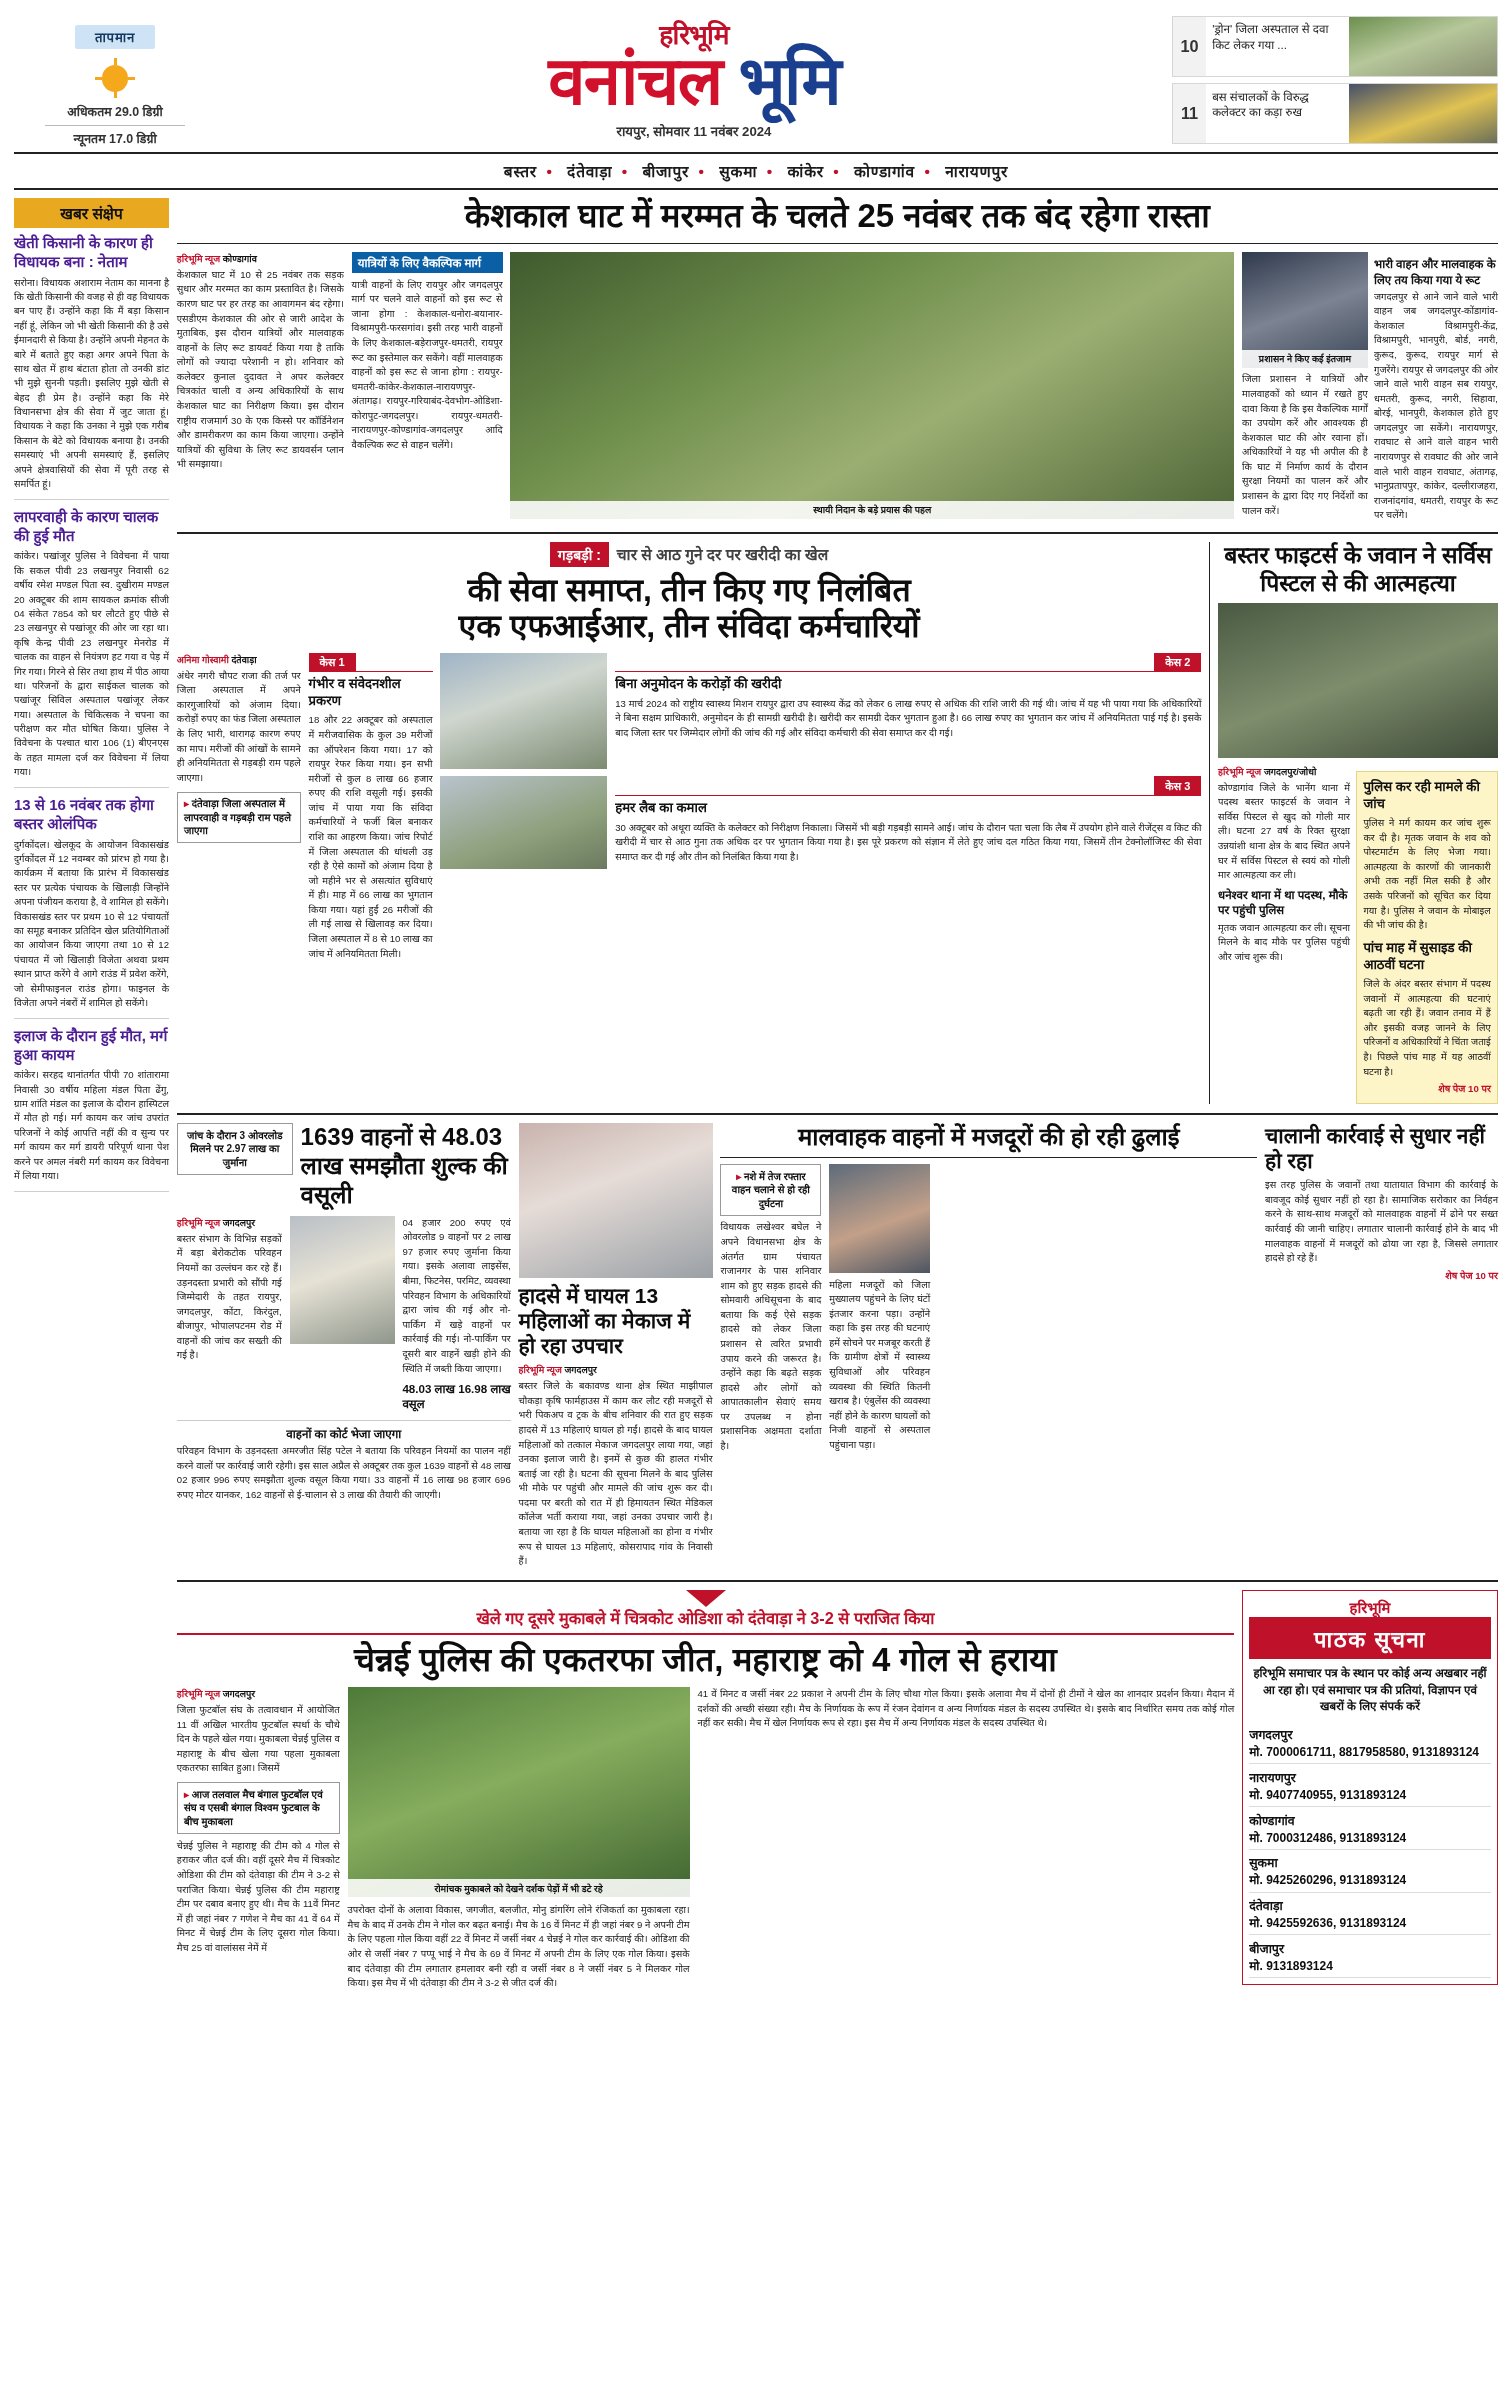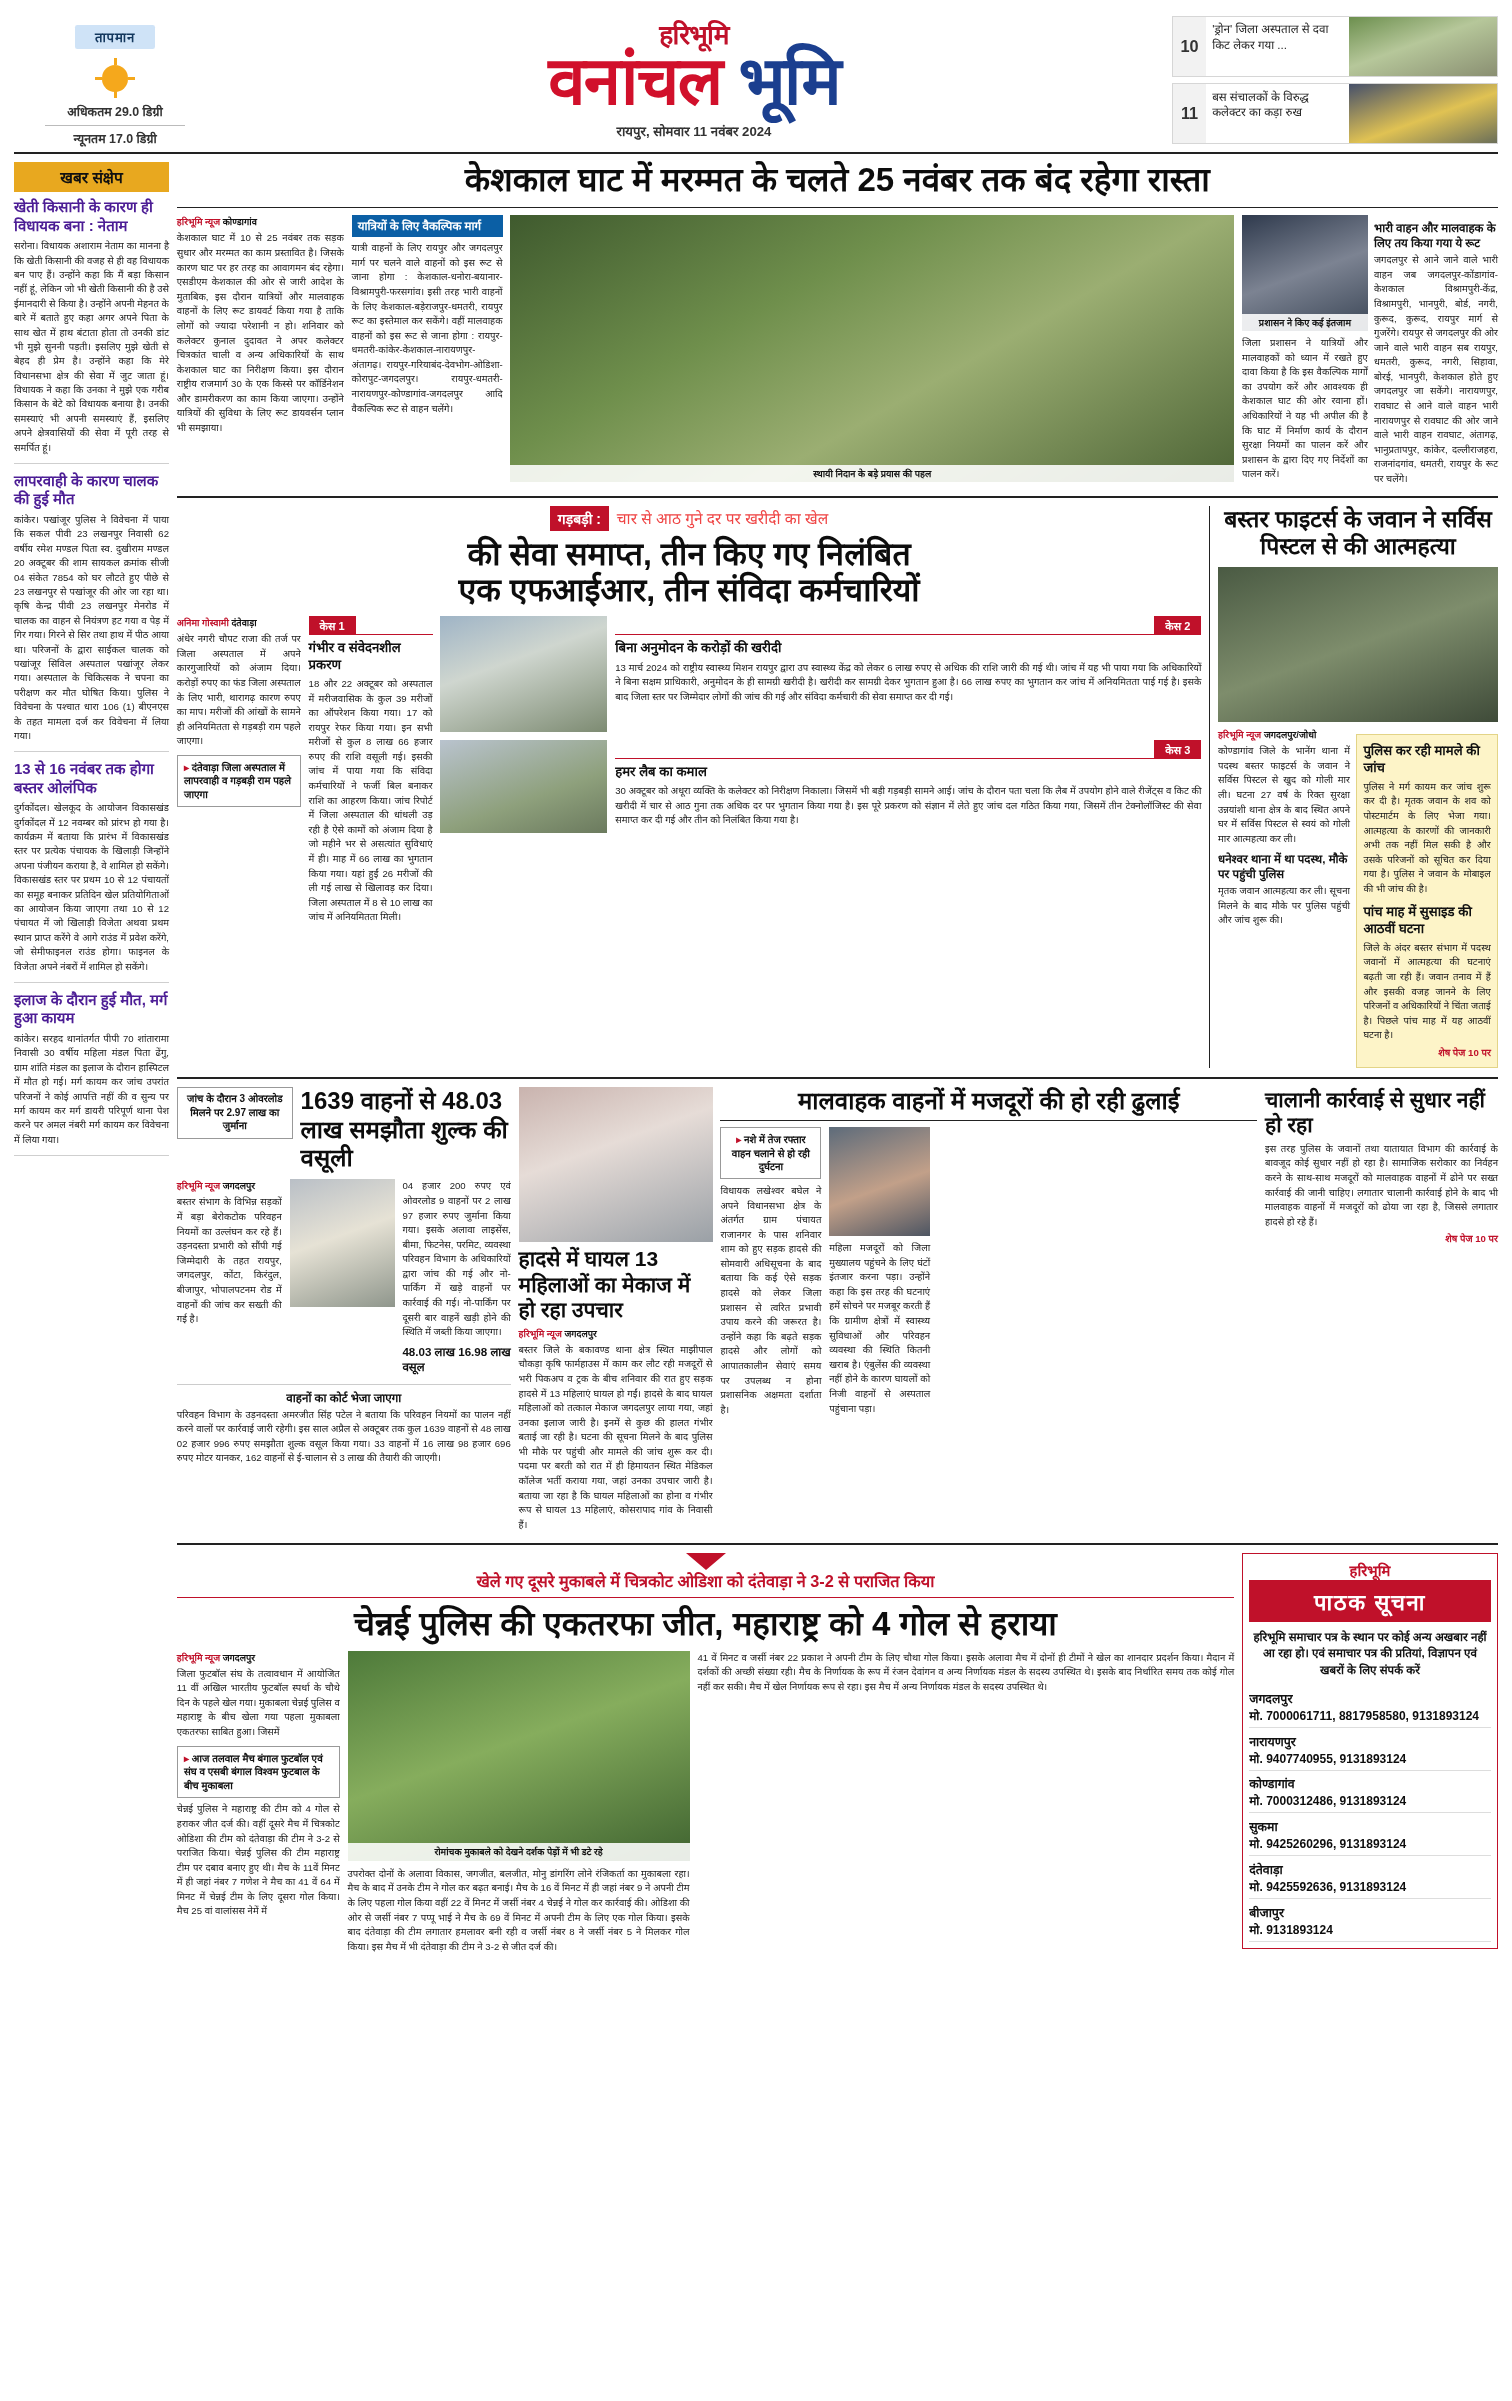--- a/index.html
+++ b/index.html
@@ -96,21 +96,21 @@
   .ph-dais { height:116px; background:linear-gradient(160deg,#2f3a4d,#7c8392 50%,#3b4656); }
 
   
   .deck2 { display:flex; gap:7.8px; margin-top:9.3px; border-top:2.3px solid #222; padding-top:7.8px; }
   .deck2-main { flex:1; border-right:1.6px solid #222; padding-right:7.8px; }
   .deck2-side { width:280px; }
   .kicker-bar { text-align:center; margin-bottom:4.7px; }
   .kicker-red {
     display:inline-block; background:#c0112a; color:#fff; font-weight:bold; font-size:14px; padding:3.1px 7.8px;
   }
-  .kicker-rest { font-size:15.5px; font-weight:normal; color:#ef4444; margin-left:4.7px; }
+  .kicker-rest { font-size:15.5px; font-weight:bold; color:#404040; margin-left:4.7px; }
   .deck2-head { font-size:32px; font-weight:bold; line-height:1.14; text-align:center; color:#0d0d0d; margin-bottom:7.8px; }
   .deck2-grid { display:flex; gap:7.8px; }
   .d2c { width:124px; }
   .case-label {
     display:inline-block; background:#c0112a; color:#fff; font-weight:bold; font-size:11px; padding:1.6px 11px;
   }
   .case-bar { display:flex; justify-content:flex-end; border-bottom:1.6px solid #c0112a; margin-bottom:4.7px; }
   .case-bar.left { justify-content:flex-start; }
   .case-title { font-size:13.2px; font-weight:bold; color:#111; margin:3.1px 0 3.9px; line-height:1.25; }
   .ph-street { height:116px; background:linear-gradient(160deg,#9fb4c6,#cfd6cf 40%,#7d8b72); }
@@ -190,20 +190,29 @@
         <div class="promo-img a"></div>
       </div>
       <div class="promo">
         <div class="promo-num">11</div>
         <div class="promo-text">बस संचालकों के विरुद्ध कलेक्टर का कड़ा रुख</div>
         <div class="promo-img b"></div>
       </div>
     </div>
   </div>
 
+  <div class="district-strip">
+    <span>बस्तर</span><span class="dot">•</span>
+    <span>दंतेवाड़ा</span><span class="dot">•</span>
+    <span>बीजापुर</span><span class="dot">•</span>
+    <span>सुकमा</span><span class="dot">•</span>
+    <span>कांकेर</span><span class="dot">•</span>
+    <span>कोण्डागांव</span><span class="dot">•</span>
+    <span>नारायणपुर</span>
+  </div>
 
   <div class="main-cols">
 
     <div class="col-left">
       <div class="rail-head">खबर संक्षेप</div>
 
       <div class="rail-item">
         <div class="rail-title">खेती किसानी के कारण ही विधायक बना : नेताम</div>
         <div class="rail-body">सरोना। विधायक अशाराम नेताम का मानना है कि खेती किसानी की वजह से ही वह विधायक बन पाए हैं। उन्होंने कहा कि मैं बड़ा किसान नहीं हूं, लेकिन जो भी खेती किसानी की है उसे ईमानदारी से किया है। उन्होंने अपनी मेहनत के बारे में बताते हुए कहा अगर अपने पिता के साथ खेत में हाथ बंटाता होता तो उनकी डांट भी मुझे सुननी पड़ती। इसलिए मुझे खेती से बेहद ही प्रेम है। उन्होंने कहा कि मेरे विधानसभा क्षेत्र की सेवा में जुट जाता हूं। विधायक ने कहा कि उनका ने मुझे एक गरीब किसान के बेटे को विधायक बनाया है। उनकी समस्याएं भी अपनी समस्याएं हैं, इसलिए अपने क्षेत्रवासियों की सेवा में पूरी तरह से समर्पित हूं।</div>
       </div>

